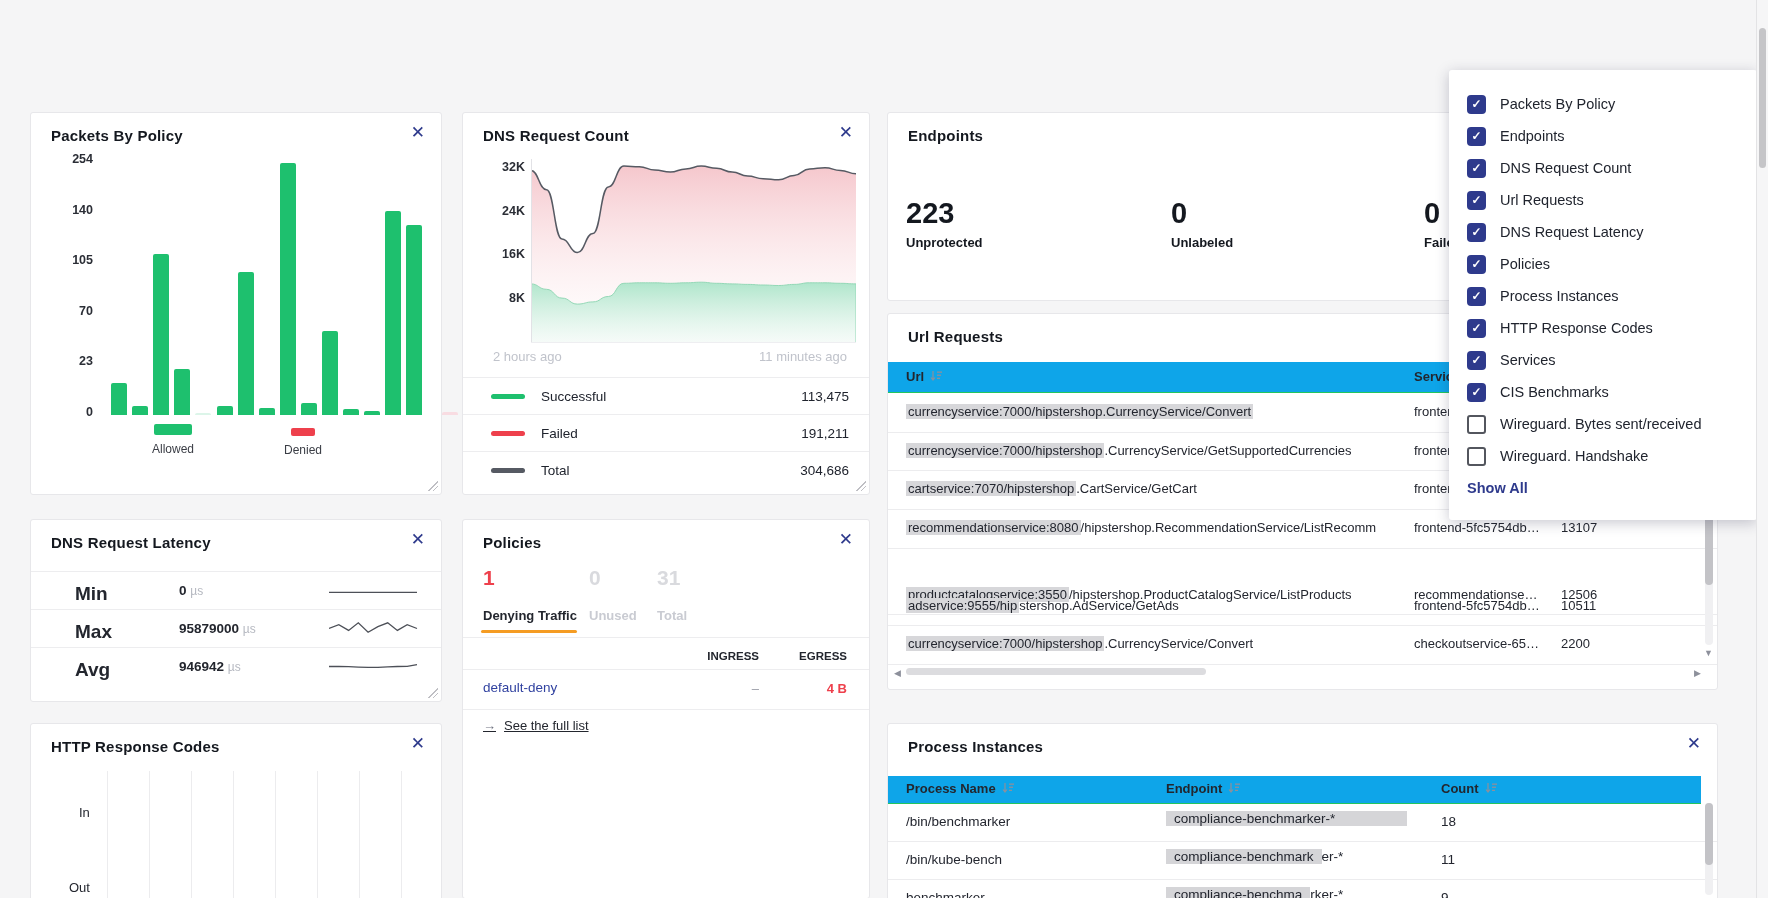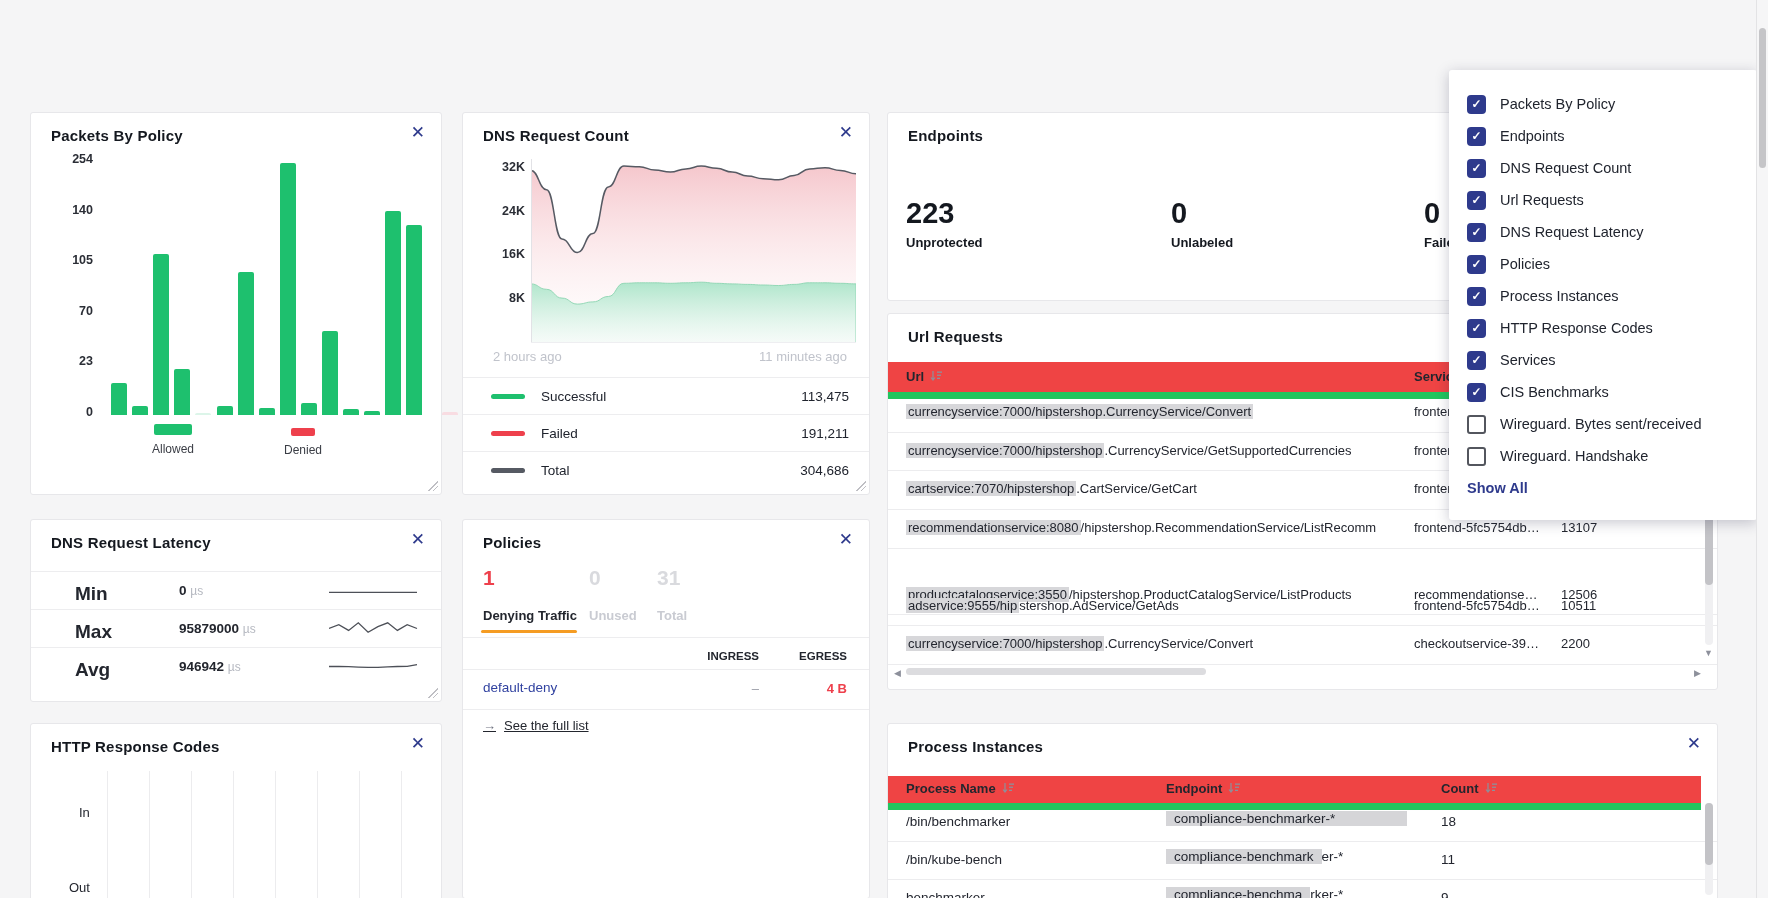--- a/index.html
+++ b/index.html
@@ -37,21 +37,21 @@
   .dc-xlab{position:absolute;top:236px;font-size:13px;color:#c0c3cb;}
   .dc-legend-row{position:absolute;left:0;right:0;height:37px;border-top:1px solid #ededef;}
   .dc-sw{position:absolute;left:28px;top:16px;width:34px;height:5px;border-radius:3px;}
   .dc-lg-label{position:absolute;left:78px;top:11px;font-size:13.5px;color:#20242e;}
   .dc-lg-value{position:absolute;right:20px;top:11px;font-size:13.5px;color:#20242e;}
   
   .ep-stat{position:absolute;top:84px;}
   .ep-val{font-size:29px;font-weight:800;color:#14181f;}
   .ep-lab{font-size:13px;font-weight:700;color:#14181f;margin-top:5px;}
   
-  .thead{position:absolute;left:0;right:16px;background:#ef4444;border-bottom:7px solid #22c55e;}
+  .thead{position:absolute;left:0;right:16px;background:#0ea5e9;border-bottom:1px solid #22c55e;}
   .hc{position:absolute;top:7px;font-size:13px;font-weight:700;color:#23262e;white-space:nowrap;}
   .sort-ic{display:inline-block;margin-left:6px;vertical-align:-1px;}
   .trow{position:absolute;left:0;right:0;border-bottom:1px solid #ececee;}
   .cell{position:absolute;top:11px;font-size:13px;color:#23262f;white-space:nowrap;overflow:hidden;}
   .hl{background:#d7d7da;padding:3px 2px;}
   .ephl{background:#d5d5d8;padding:4px 8px;}
   .ephl.wide{padding-right:72px;}
   
   .vtrack{position:absolute;width:8px;background:#f0f0f2;border-radius:4px;}
   .vthumb{position:absolute;width:8px;background:#c3c3c7;border-radius:4px;}
@@ -255,21 +255,21 @@
           <div class="cell" style="left: 526px; width: 132px;">recommendationse…</div>
           <div class="cell" style="left: 673px; width: 70px;">12506</div>
         </div>
         <div class="trow" style="top: 272.5px; height: 38.7px;">
           <div class="cell" style="left: 18px; width: 496px;"><span class="hl">adservice:9555/hip</span><span>stershop.AdService/GetAds</span></div>
           <div class="cell" style="left: 526px; width: 132px;">frontend-5fc5754db…</div>
           <div class="cell" style="left: 673px; width: 70px;">10511</div>
         </div>
         <div class="trow" style="top: 311.2px; height: 38.7px;">
           <div class="cell" style="left: 18px; width: 496px;"><span class="hl">currencyservice:7000/hipstershop</span><span>.CurrencyService/Convert</span></div>
-          <div class="cell" style="left: 526px; width: 132px;">checkoutservice-39…</div>
+          <div class="cell" style="left: 526px; width: 132px;">checkoutservice-65…</div>
           <div class="cell" style="left: 673px; width: 70px;">2200</div>
         </div>
       </div>
     <div class="vtrack" style="right:4px;top:79px;height:252px">
       <div class="vthumb" style="top:0;height:192px"></div>
     </div>
     <span class="varr" style="right:4px;top:334px">▼</span>
     <span class="harr" style="left:6px;top:354px">◀</span>
     <span class="harr" style="right:16px;top:354px">▶</span>
     <div class="hthumb" style="left:18px;top:354px;width:300px"></div>

